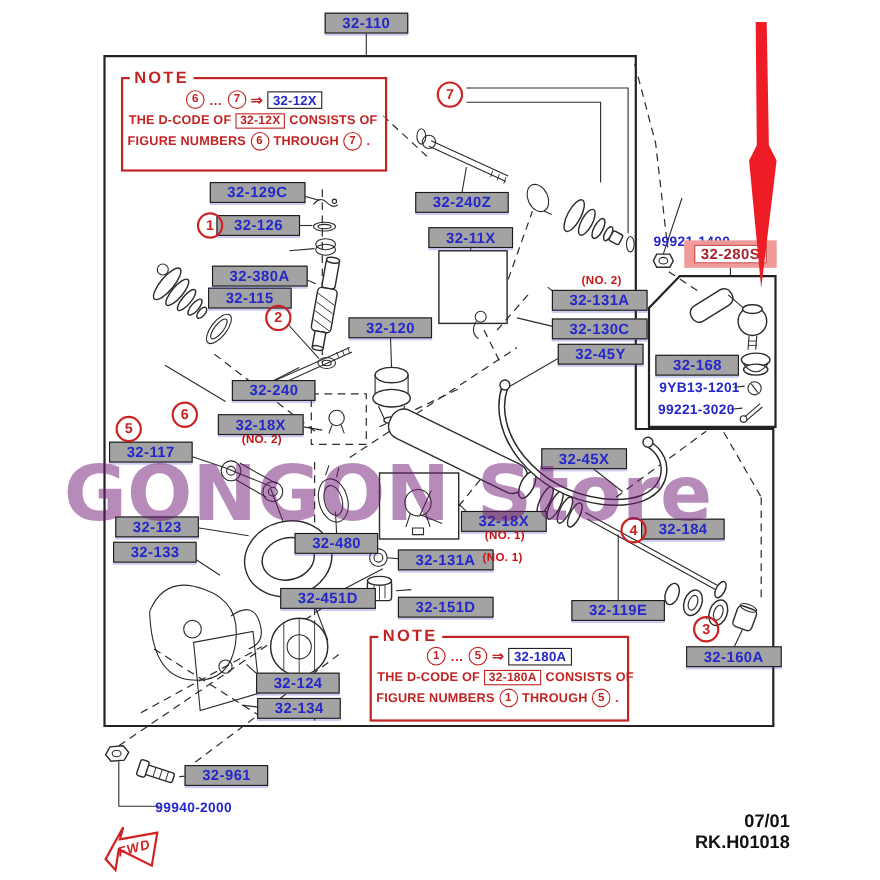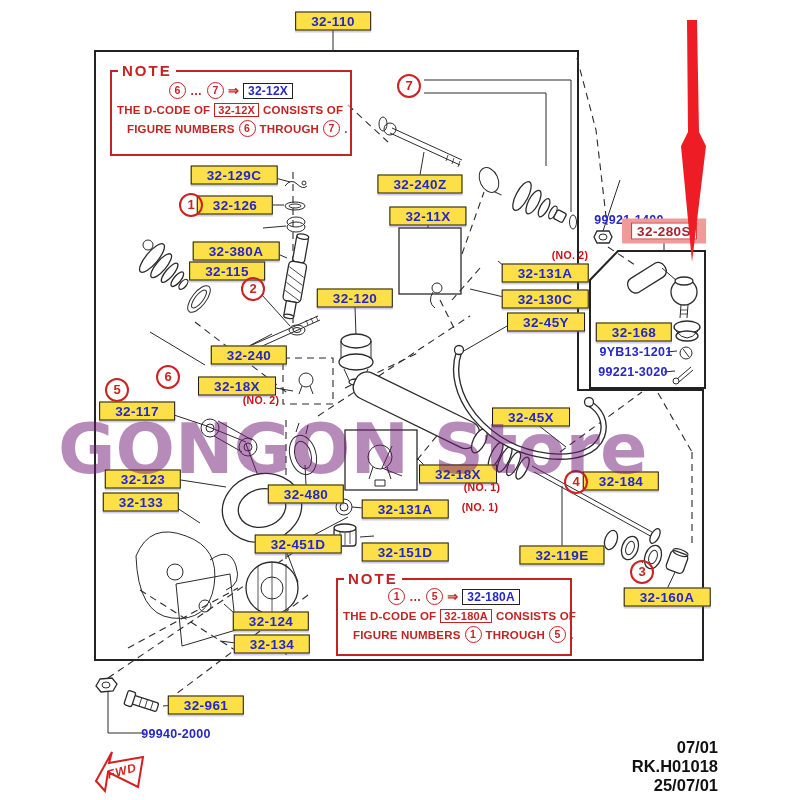--- a/index.html
+++ b/index.html
@@ -13,42 +13,42 @@
   .dash{stroke:#2b2b2b;stroke-width:1.1;fill:none;stroke-dasharray:7 5;}
   .frame{stroke:#222;stroke-width:2;fill:none;}
   .pipeO{stroke:#2b2b2b;stroke-width:6.5;fill:none;stroke-linecap:round;}
   .pipeI{stroke:#ffffff;stroke-width:3.8;fill:none;stroke-linecap:round;}
   .wht{fill:#fff;stroke:#2b2b2b;stroke-width:1.3;}
   .hatch{stroke:#2b2b2b;stroke-width:.8;fill:none;}
 
   #label-layer{position:absolute;left:0;top:0;width:800px;height:800px;z-index:30;}
   .plabel{position:absolute;transform:translate(-50%,-50%);white-space:nowrap;
      font-weight:bold;font-size:13.5px;line-height:15px;letter-spacing:.4px;
-     color:#2427c9;background:#fde047;border:1.6px solid #1a1a1a;padding:1px 15px;
+     color:#2427c9;background:#a3a3a3;border:1.6px solid #1a1a1a;padding:1px 15px;
      box-shadow:0 2px 0 rgba(70,70,215,.28);}
   .plain-label{position:absolute;transform:translate(-50%,-50%);white-space:nowrap;
      font-weight:bold;font-size:12.5px;color:#2427c9;letter-spacing:.3px;}
   .red-note{position:absolute;transform:translate(-50%,-50%);white-space:nowrap;
-     font-weight:bold;font-size:10.5px;color:#cc1111;letter-spacing:.3px;margin-left:23px;}
+     font-weight:bold;font-size:10.5px;color:#cc1111;letter-spacing:.3px;}
   .callout{position:absolute;transform:translate(-50%,-50%);width:20px;height:20px;
      border:2px solid #cc2222;border-radius:50%;color:#cc2222;font-weight:bold;
      font-size:13px;line-height:20px;text-align:center;background:rgba(255,255,255,.0);}
   .hl-wrap{position:absolute;transform:translate(-50%,-50%);background:#f09a9a;
      padding:4px 9px;}
   .hl-box{border:1.8px solid #cc3333;color:#a8232e;background:#ffffff;
      font-weight:bold;font-size:13.5px;letter-spacing:.4px;padding:0 5px;white-space:nowrap;text-align:right;}
 
   .note{position:absolute;border:2px solid #c22424;background:rgba(255,255,255,.55);z-index:25;}
   .note-head{position:absolute;top:-10px;left:6px;background:#fff;padding:0 4px;
      color:#c22424;font-weight:bold;font-size:15px;letter-spacing:2px;}
   .note-line{display:flex;align-items:center;gap:4px;color:#c22424;font-weight:bold;
      font-size:11.5px;letter-spacing:.2px;white-space:nowrap;}
   .nl1{justify-content:center;margin-top:10px;}
   .nl2{margin-top:4px;margin-left:5px;}
-  .nl3{margin-top:3px;margin-left:15px;}
+  .nl3{margin-top:3px;margin-left:4px;}
   .circ{display:inline-block;width:15px;height:15px;border:1.6px solid #c22424;
      border-radius:50%;font-size:10.5px;line-height:15px;text-align:center;flex:0 0 auto;}
   .ndots{font-size:12px;letter-spacing:1px;}
   .narrow{font-size:13px;}
   .bluebox{border:1.5px solid #222;color:#2427c9;padding:0 4px;font-size:12px;background:#fff;}
   .redbox{border:1.5px solid #c22424;color:#c22424;padding:0 3px;font-size:11px;background:#fff;}
 
   #watermark{position:absolute;left:58px;top:408px;z-index:60;pointer-events:none;
      font-family:"DejaVu Sans",sans-serif;font-weight:bold;font-size:70px;
      color:#701a75;opacity:.5;white-space:nowrap;letter-spacing:0px;}
@@ -406,17 +406,16 @@
       <div class="hl-wrap" style="left: 664px; top: 231px;">
         <div class="hl-box">32-280S</div>
       </div>
     </div>
 
   <div id="fwd-text">FWD</div>
 
   <div id="footer">
     <div>07/01</div>
     <div>RK.H01018</div>
-    <div>25/07/01</div>
   </div>
 
   <div id="watermark">GONGON Store</div>
 </div>
 
 </body></html>

